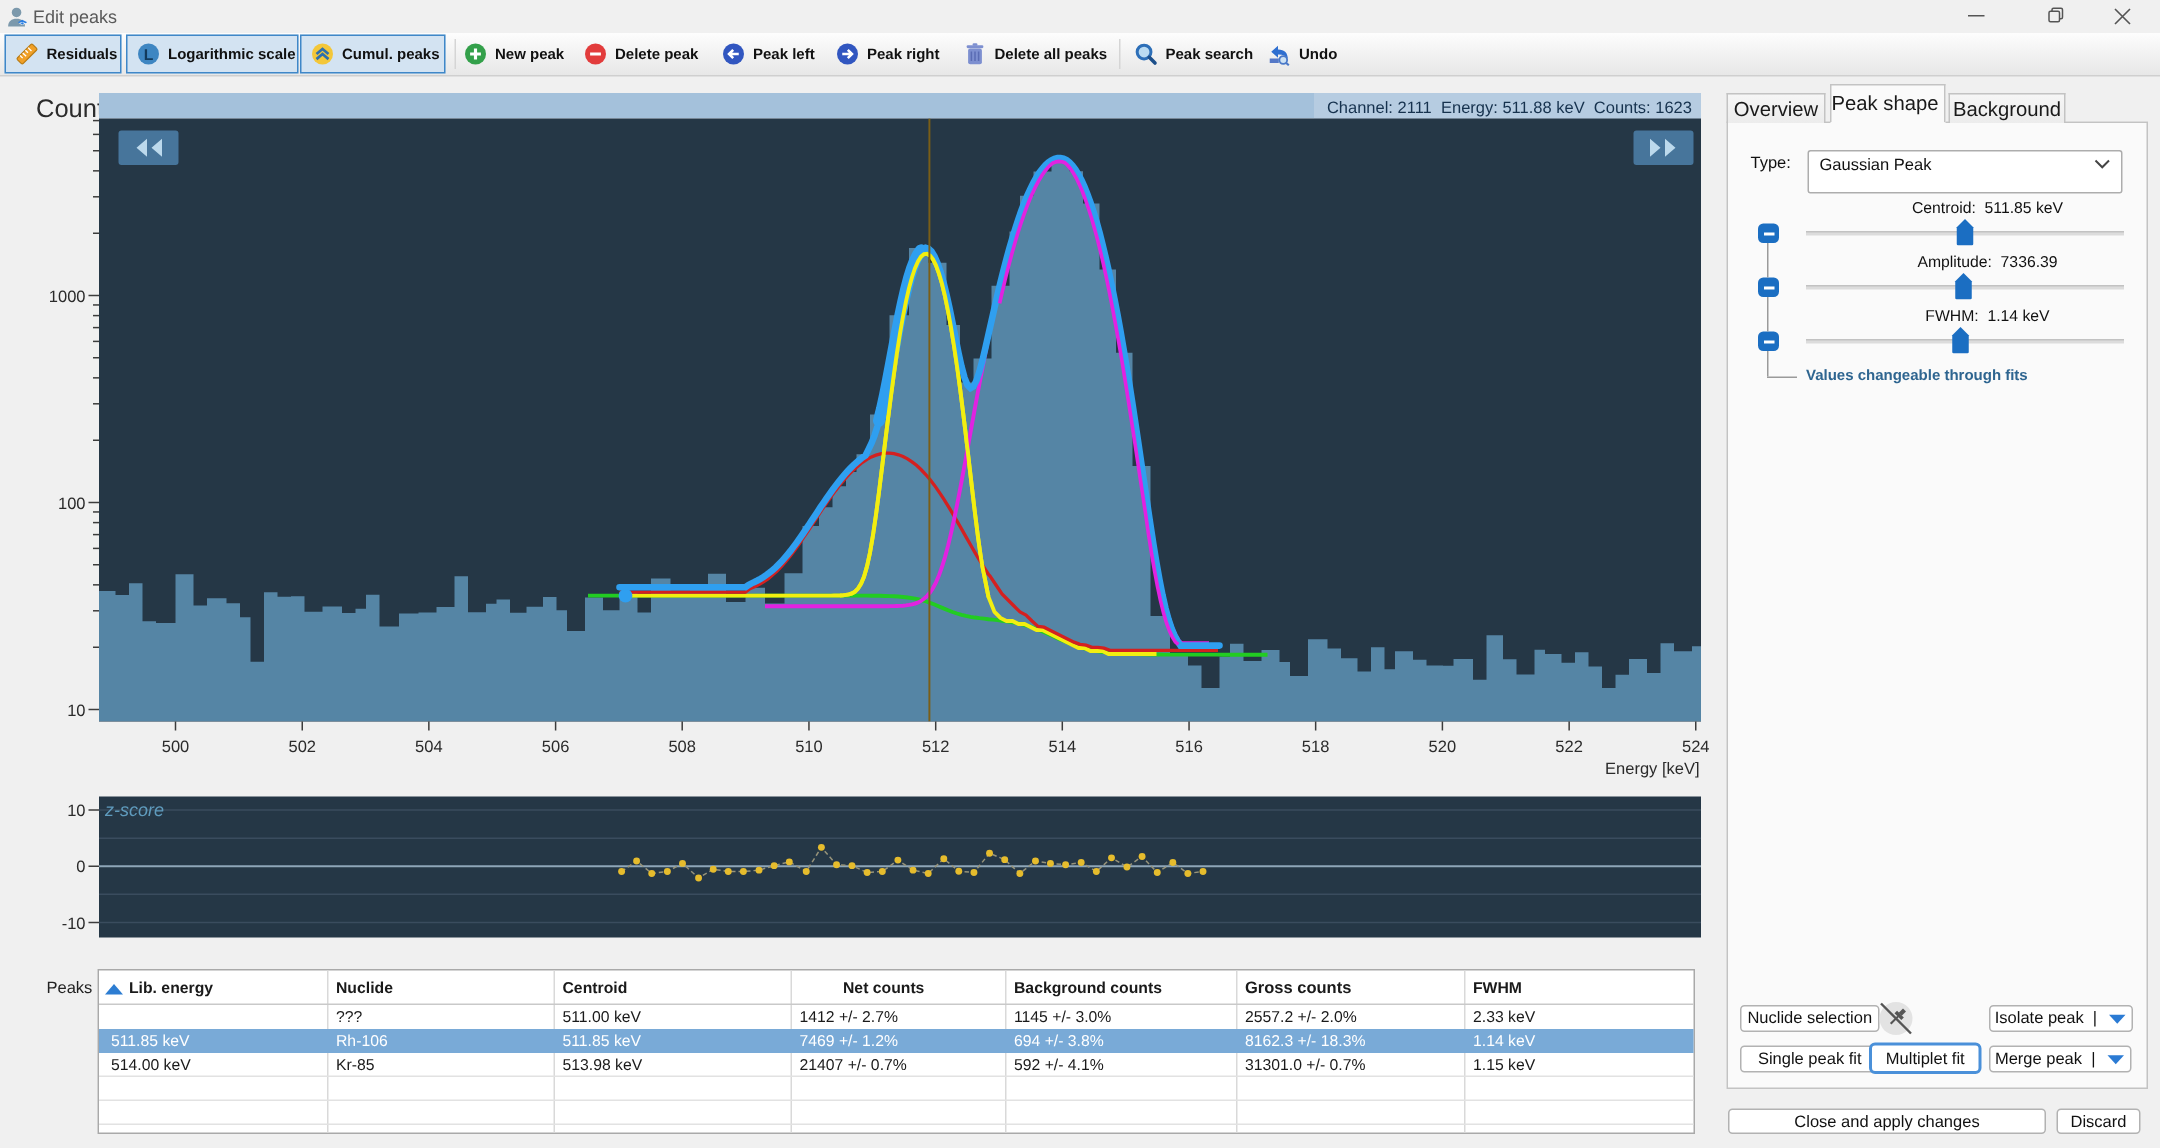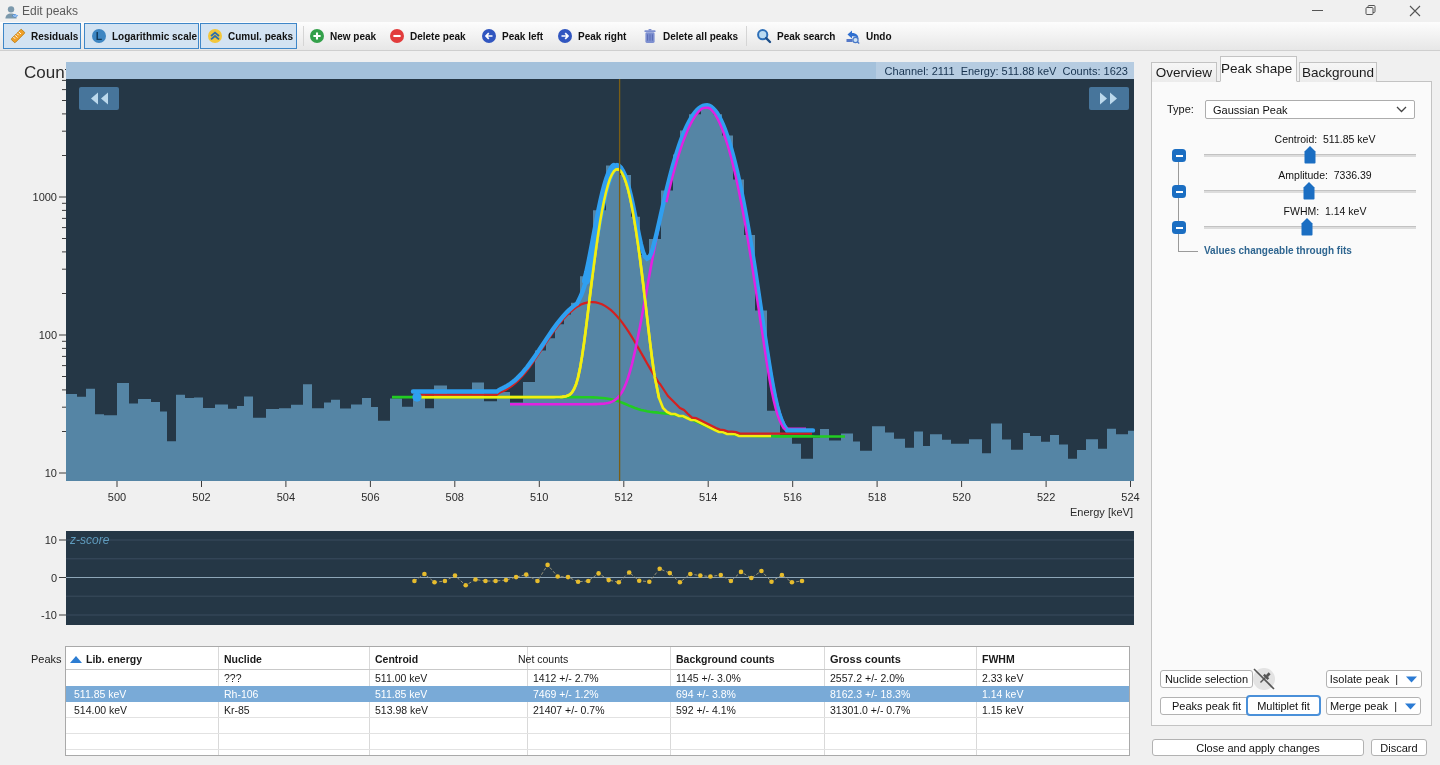--- a/index.html
+++ b/index.html
@@ -251,21 +251,21 @@
 <div class="abs" style="left:65px;top:646px;width:1065px;height:110px;background:#fff;border:1px solid #a9a9a9"></div>
 <div class="abs" style="left:218px;top:647px;width:1px;height:108px;background:#d9d9d9"></div>
 <div class="abs" style="left:369px;top:647px;width:1px;height:108px;background:#d9d9d9"></div>
 <div class="abs" style="left:527px;top:647px;width:1px;height:108px;background:#d9d9d9"></div>
 <div class="abs" style="left:670px;top:647px;width:1px;height:108px;background:#d9d9d9"></div>
 <div class="abs" style="left:824px;top:647px;width:1px;height:108px;background:#d9d9d9"></div>
 <div class="abs" style="left:976px;top:647px;width:1px;height:108px;background:#d9d9d9"></div>
 <div class="abs" style="left:86px;top:653px;font-size:10.5px;font-weight:bold;color:#1a1a1a">Lib. energy</div>
 <div class="abs" style="left:224px;top:653px;font-size:10.5px;font-weight:bold;color:#1a1a1a">Nuclide</div>
 <div class="abs" style="left:375px;top:653px;font-size:10.5px;font-weight:bold;color:#1a1a1a">Centroid</div>
-<div class="abs" style="left:518px;top:653px;font-size:10.5px;font-weight:normal;color:#1a1a1a">Net counts</div>
+<div class="abs" style="left:562px;top:653px;font-size:10.5px;font-weight:bold;color:#1a1a1a">Net counts</div>
 <div class="abs" style="left:676px;top:653px;font-size:10.5px;font-weight:bold;color:#1a1a1a">Background counts</div>
 <div class="abs" style="left:830px;top:653px;font-size:11px;font-weight:bold;color:#1a1a1a">Gross counts</div>
 <div class="abs" style="left:982px;top:653px;font-size:10.5px;font-weight:bold;color:#1a1a1a">FWHM</div>
 <svg class="abs" style="left:70px;top:656px" width="12" height="8">
     <path d="M6 0 L12 7 H0 Z" fill="#2d7dd2"></path>
   </svg>
 <div class="abs" style="left:66px;top:669px;width:1063px;height:1px;background:#c9c9c9"></div>
 <div class="abs" style="left:66px;top:686px;width:1063px;height:16px;background:#79aad7"></div>
 <div class="abs" style="left:224px;top:672.0px;font-size:10.5px;color:#1a1a1a">???</div>
 <div class="abs" style="left:375px;top:672.0px;font-size:10.5px;color:#1a1a1a">511.00 keV</div>
@@ -289,21 +289,21 @@
 <div class="abs" style="left:982px;top:704.0px;font-size:10.5px;color:#1a1a1a">1.15 keV</div>
 <div class="abs" style="left:66px;top:717px;width:1063px;height:1px;background:#e2e2e2"></div>
 <div class="abs" style="left:66px;top:733px;width:1063px;height:1px;background:#e2e2e2"></div>
 <div class="abs" style="left:66px;top:749px;width:1063px;height:1px;background:#e2e2e2"></div>
 
 <div class="abs" style="left:1151px;top:81px;width:281px;height:645px;background:#fafafa;border:1px solid #c3c3c3"></div>
 <div class="abs" style="left:1151px;top:62px;width:66px;height:20px;background:linear-gradient(#f6f6f6,#ececec);border:1px solid #c3c3c3;border-bottom:none;font-size:13.5px;color:#1a1a1a;text-align:center;line-height:20px">Overview</div>
 <div class="abs" style="left:1220px;top:56px;width:77px;height:26px;background:#fafafa;border:1px solid #c3c3c3;border-bottom:1px solid #fafafa;font-size:13.5px;color:#1a1a1a;text-align:left;line-height:24px;z-index:3">Peak shape</div>
 <div class="abs" style="left:1299px;top:62px;width:78px;height:20px;background:linear-gradient(#f6f6f6,#ececec);border:1px solid #c3c3c3;border-bottom:none;font-size:13.5px;color:#1a1a1a;text-align:center;line-height:20px">Background</div>
 <div class="abs" style="left:1167px;top:103px;font-size:11px;color:#111">Type:</div>
-<div class="abs" style="left:1205px;top:100px;width:210px;height:19px;background:#fff;border:1px solid #adadad;border-radius:2px;font-size:11px;color:#111;line-height:18px;padding-left:7px">Gaussian Peak</div>
+<div class="abs" style="left:1205px;top:100px;width:210px;height:29px;background:#fff;border:1px solid #adadad;border-radius:2px;font-size:11px;color:#111;line-height:18px;padding-left:7px">Gaussian Peak</div>
 <svg class="abs" style="left:1396px;top:106px" width="11" height="7">
     <path d="M1 1 L5.5 5.5 L10 1" stroke="#444" stroke-width="1.3" fill="none"></path>
   </svg>
 <div class="abs" style="left:1218px;top:133px;width:214px;text-align:center;font-size:10.5px;color:#111">Centroid:&nbsp; 511.85 keV</div>
 <div class="abs" style="left:1204px;top:154px;width:212px;height:3px;background:#dcdcdc;border-top:1px solid #c2c2c2"></div>
 <svg class="abs" style="left:1304px;top:145.5px" width="12" height="18">
     <path d="M6 0 L11.5 5.5 V16.6 Q11.5 17.5 10.6 17.5 H1.4 Q0.5 17.5 0.5 16.6 V5.5 Z" fill="#1b6ec2"></path>
   </svg>
 <div class="abs" style="left:1172px;top:149px;width:14px;height:13px;background:#1b6ec2;border-radius:3.5px"></div>
 <div class="abs" style="left:1175.5px;top:154.5px;width:7px;height:2px;background:#fff"></div>
@@ -332,18 +332,18 @@
       <g transform="rotate(45 14 14)">
         <rect x="12.6" y="6" width="2.8" height="4" fill="#555"></rect>
         <rect x="10.8" y="9.8" width="6.4" height="2.4" fill="#555"></rect>
         <rect x="13.3" y="12" width="1.4" height="7" fill="#555"></rect>
       </g>
       <line x1="4" y1="4" x2="24" y2="24" stroke="#555" stroke-width="1.6"></line>
     </svg></div>
 <div class="btn" style="left:1326px;top:670px;width:96px;height:18px">Isolate peak&nbsp;&nbsp;|&nbsp;<svg width="13" height="9" style="margin-left:4px">
       <path d="M1 1.5 L6.5 7.5 L12 1.5 Z" fill="#2b7bd4"></path>
     </svg></div>
-<div class="btn" style="left:1160px;top:697px;width:93px;height:18px">Peaks peak fit</div>
+<div class="btn" style="left:1160px;top:697px;width:93px;height:18px">Single peak fit</div>
 <div class="btn" style="left:1246px;top:695px;width:75px;height:21px;border:2px solid #4a90d9;border-radius:4px">Multiplet fit</div>
 <div class="btn" style="left:1326px;top:697px;width:95px;height:18px">Merge peak&nbsp;&nbsp;|&nbsp;<svg width="13" height="9" style="margin-left:4px">
       <path d="M1 1.5 L6.5 7.5 L12 1.5 Z" fill="#2b7bd4"></path>
     </svg></div>
 <div class="btn" style="left:1152px;top:739px;width:212px;height:17px">Close and apply changes</div>
 <div class="btn" style="left:1371px;top:739px;width:56px;height:17px">Discard</div>
 </body></html>

